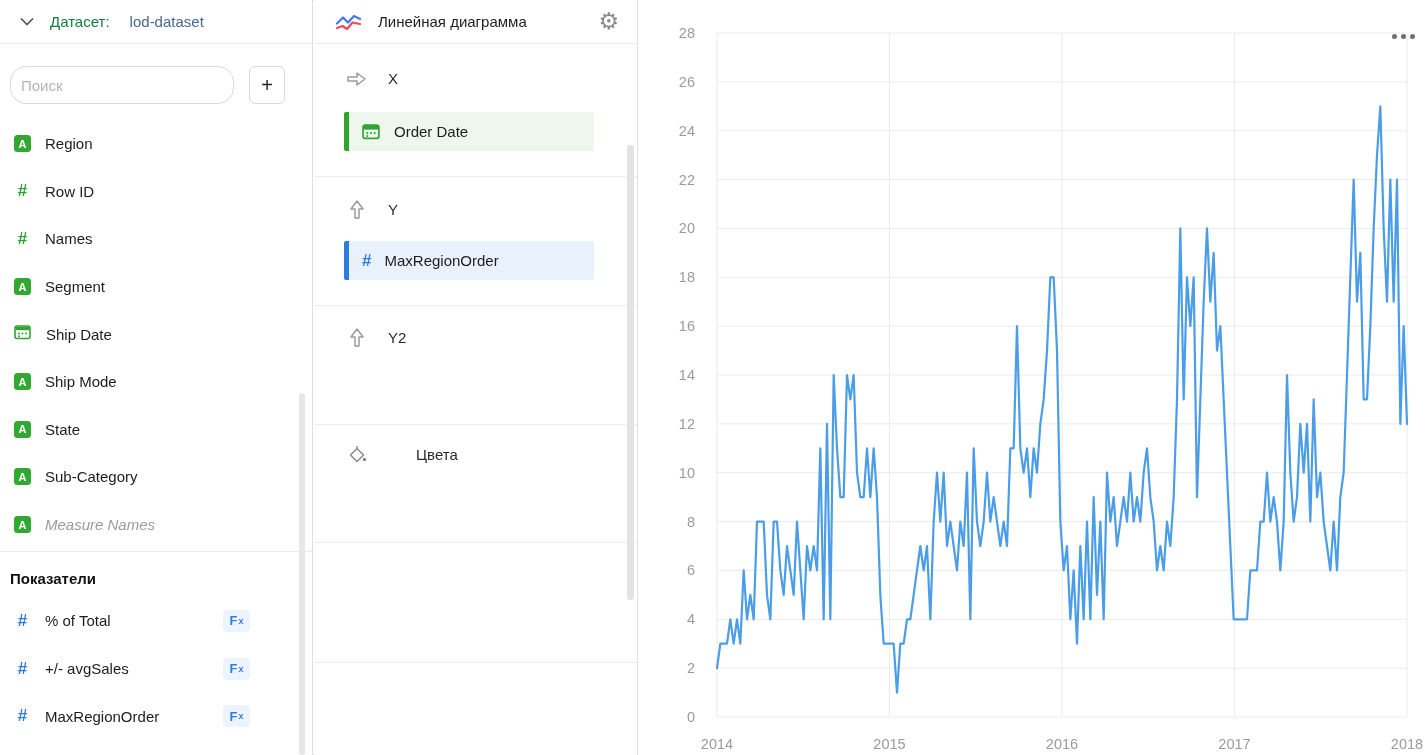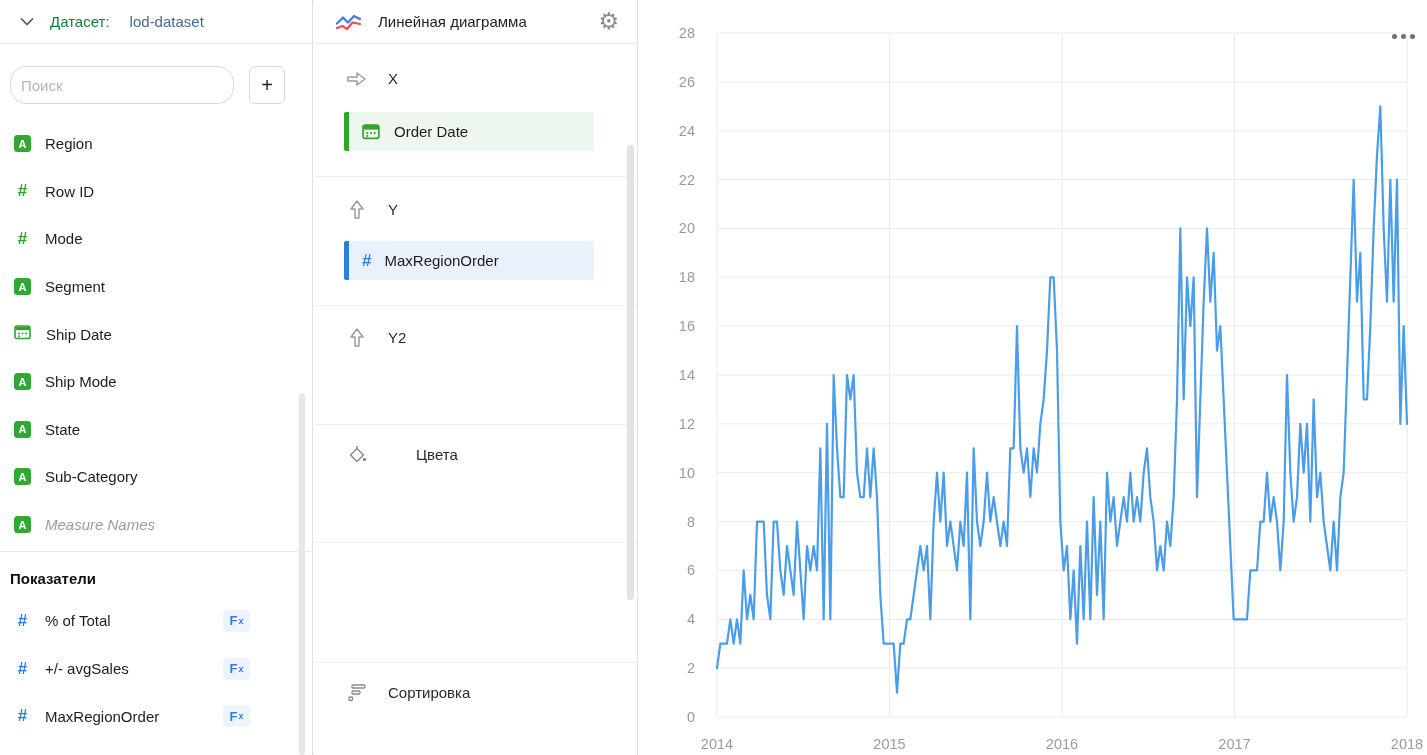--- a/index.html
+++ b/index.html
@@ -82,21 +82,21 @@
     <div class="field-row">
       <span class="aicon">A</span>
       <span class="lbl">Region</span>
     </div>
     <div class="field-row">
       <span class="hash green">#</span>
       <span class="lbl">Row ID</span>
     </div>
     <div class="field-row">
       <span class="hash green">#</span>
-      <span class="lbl">Mode</span>
+      <span class="lbl">Names</span>
     </div>
     <div class="field-row">
       <span class="aicon">A</span>
       <span class="lbl">Segment</span>
     </div>
     <div class="field-row">
       <span class="calicon">
         <svg width="18" height="16" viewBox="0 0 18 16">
             <rect x="1" y="2" width="15" height="12.5" rx="2" fill="none" stroke="#2fa52f" stroke-width="1.6"></rect>
             <rect x="1.8" y="2.8" width="13.4" height="3.4" fill="#2fa52f"></rect>
@@ -233,30 +233,20 @@
         </svg>
     </span>
     <span class="txt">Цвета</span>
   </div>
 
   <div class="mid-sep" style="top:542px;"></div>
 
 
   <div class="mid-sep" style="top:662px;"></div>
 
-  <div class="sec-label" style="top:683px;">
-    <span class="sec-icon">
-      <svg width="20" height="19" viewBox="0 0 20 19">
-          <rect x="5" y="2" width="13" height="3" rx="1" fill="none" stroke="#8a8a8a" stroke-width="1.3"></rect>
-          <rect x="5" y="8" width="8" height="3" rx="1" fill="none" stroke="#8a8a8a" stroke-width="1.3"></rect>
-          <rect x="2" y="14" width="3.5" height="3.5" rx="1" fill="none" stroke="#8a8a8a" stroke-width="1.3"></rect>
-        </svg>
-    </span>
-    <span class="txt">Сортировка</span>
-  </div>
 
   <div class="pm-scroll"></div>
 </div>
 
 <div class="panel-chart">
   <div class="dots-menu">
       <i></i>
       <i></i>
       <i></i>
     </div>

